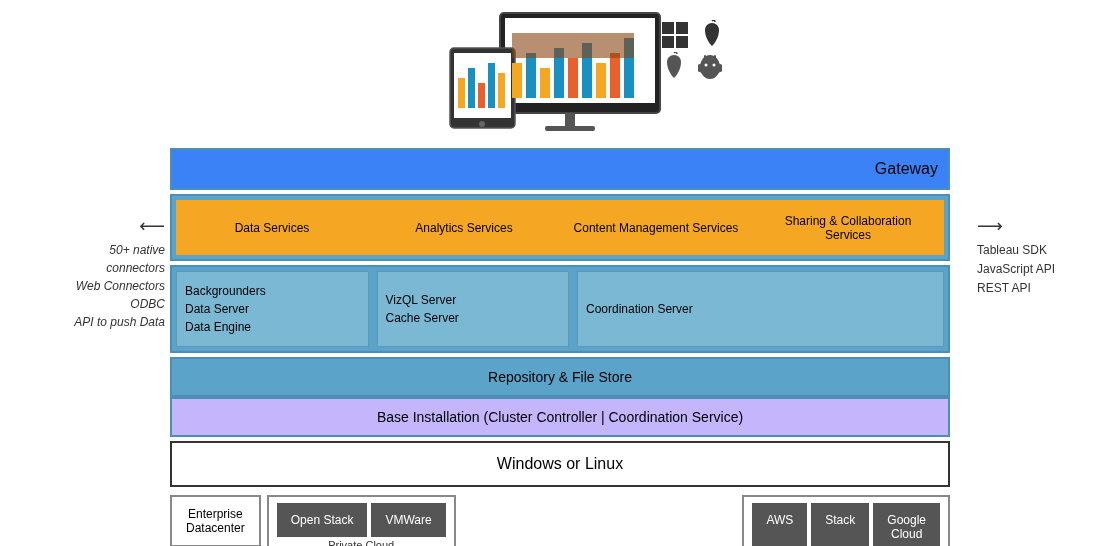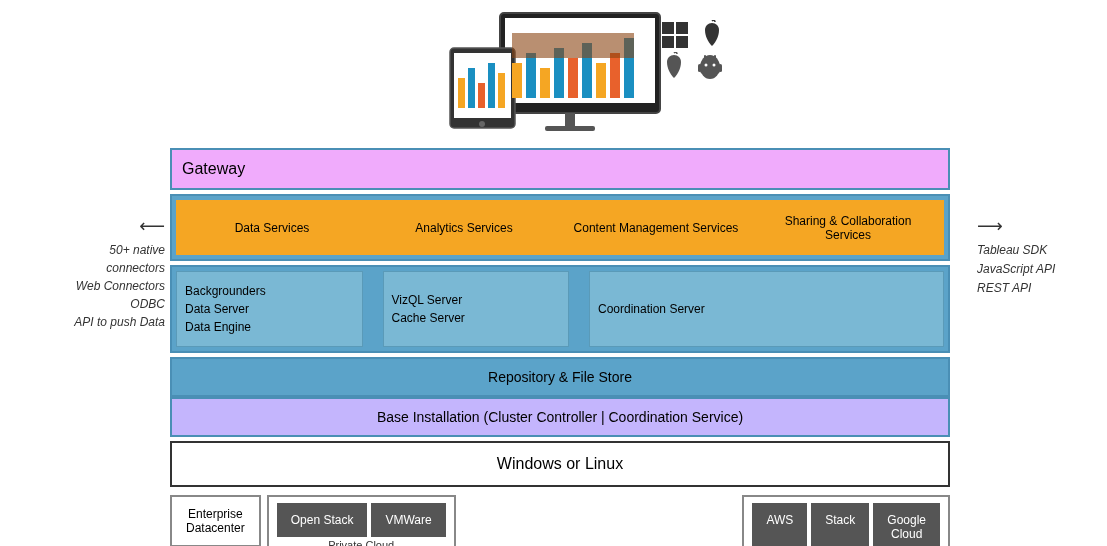--- a/index.html
+++ b/index.html
@@ -76,39 +76,38 @@
       width: 120px;
       text-align: left;
     }
     .right-labels .arrow-right {
       font-size: 18px;
       color: #333;
       display: block;
       margin-bottom: 4px;
     }
     .right-labels .label-text {
-      font-style: italic;
       font-size: 12px;
       line-height: 1.6;
       color: #333;
     }
 
     
     .arch-box {
       position: absolute;
       top: 148px;
       left: 170px;
       width: 780px;
     }
 
     
     .gateway-row {
-      background: #f0abfc;
+      background: #3b82f6;
       border: 2px solid #4a8fb5;
-      text-align: left;
+      text-align: right;
       padding: 10px;
       color: #000;
       font-size: 16px;
       margin-bottom: 4px;
     }
 
     
     .services-row {
       display: flex;
       margin-bottom: 4px;
@@ -125,21 +124,21 @@
       min-height: 55px;
       display: flex;
       align-items: center;
       justify-content: center;
       text-align: center;
     }
 
     
     .servers-row {
       display: flex;
-      gap: 20px;
+      gap: 8px;
       margin-bottom: 4px;
       background: #5ba3c9;
       padding: 4px;
       border: 2px solid #4a8fb5;
     }
     .server-box {
       background: #7ab8d4;
       flex: 1;
       padding: 10px 8px;
       font-size: 12px;

